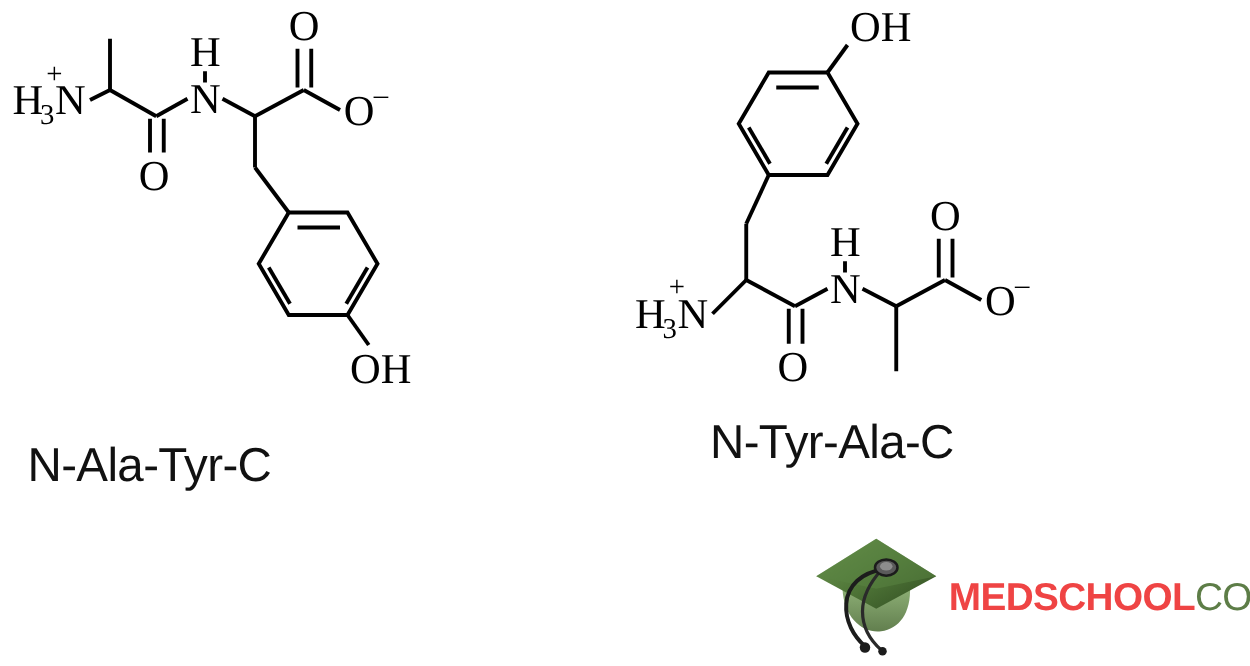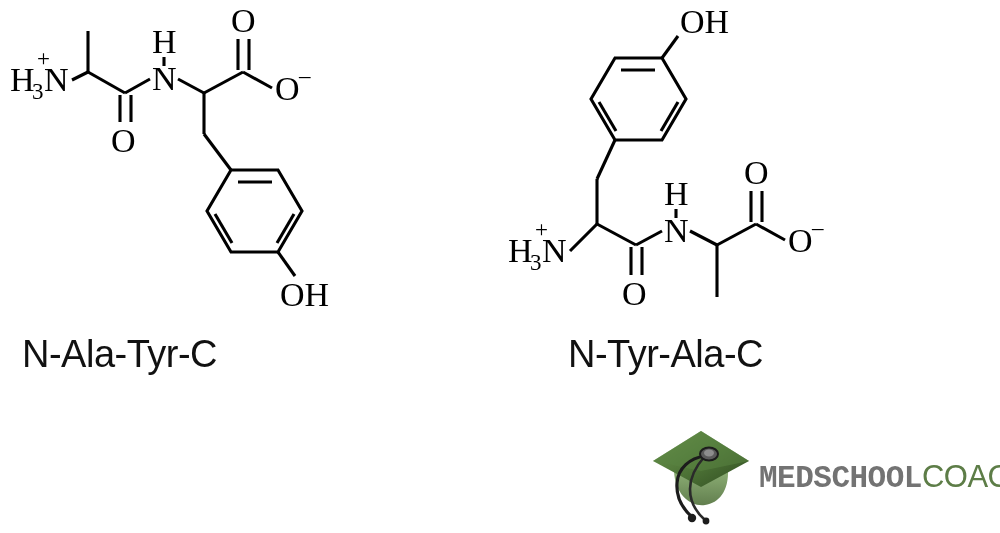--- a/index.html
+++ b/index.html
@@ -22,21 +22,21 @@
     height: 533px;
   }
   .struct-label {
     position: absolute;
     font-family: "Liberation Sans", sans-serif;
     font-size: 38px;
     color: #111111;
     white-space: nowrap;
     letter-spacing: -0.5px;
   }
-  #label-left  { left: 22px;  top: 333px; }
+  #label-left  { left: 22px;  top: 352px; }
   #label-right { left: 568px; top: 333px; }
 
   .logo {
     position: absolute;
     left: 645px;
     top: 425px;
     width: 345px;
     height: 105px;
     display: flex;
     align-items: center;
@@ -48,21 +48,21 @@
   }
   .logo-wordmark {
     font-family: "Liberation Sans", sans-serif;
     font-size: 31px;
     font-weight: bold;
     letter-spacing: -0.5px;
     line-height: 1;
     margin-left: 2px;
     white-space: nowrap;
   }
-  .wm-dark  { color: #737373; font-family: Liberation Mono, monospace; }
+  .wm-dark  { color: #ef4444; }
   .wm-green { color: #5d7d47; font-weight: normal; }
 
   
   svg.mol text {
     font-family: "Liberation Serif", serif;
     fill: #000000;
   }
   svg.mol .atom      { font-size: 34px; }
   svg.mol .sub       { font-size: 23px; }
   svg.mol .sup       { font-size: 23px; }

